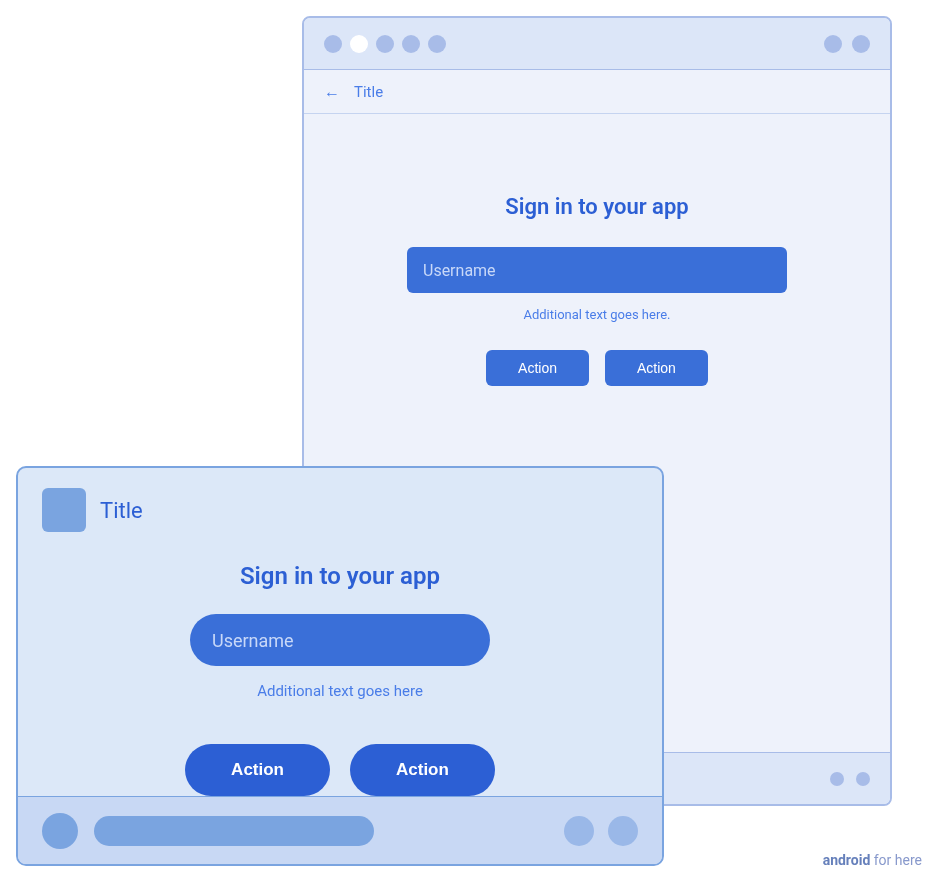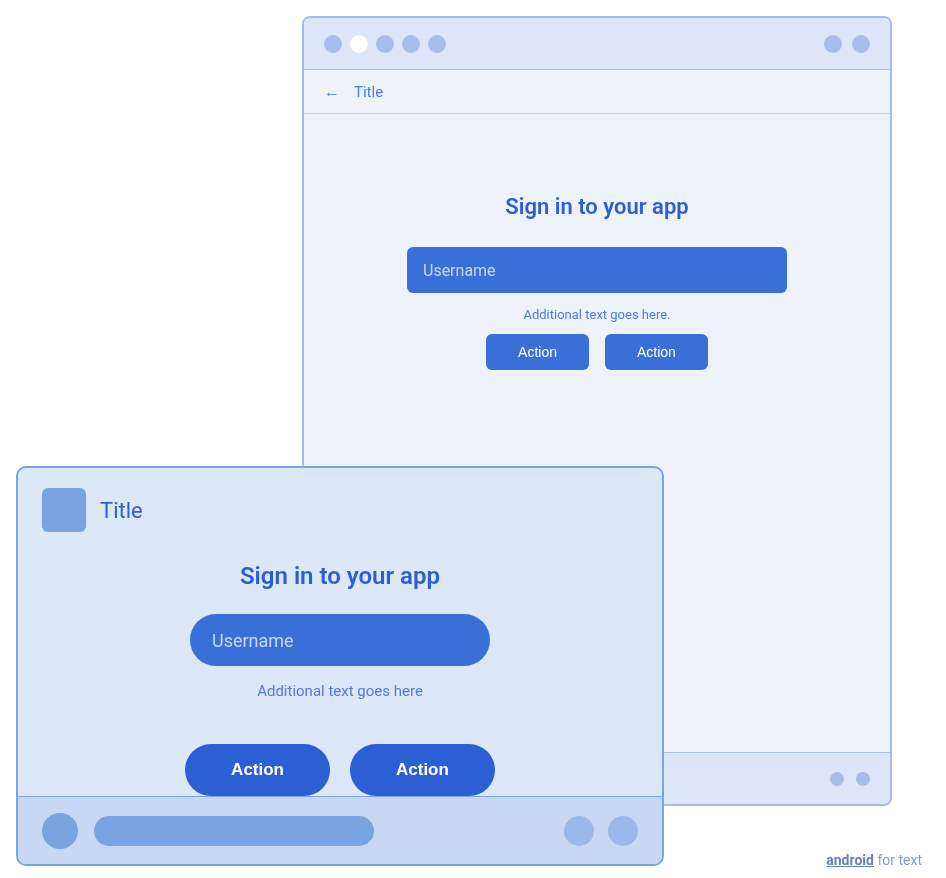--- a/index.html
+++ b/index.html
@@ -110,21 +110,21 @@
     }
 
     .phone-input-placeholder {
       color: #c8d8f8;
       font-size: 16px;
     }
 
     .phone-additional-text {
       color: #4a7de8;
       font-size: 13px;
-      margin-bottom: 12px;
+      margin-bottom: 28px;
       text-align: center;
     }
 
     .phone-actions {
       display: flex;
       gap: 16px;
     }
 
     .phone-action-btn {
       background: #3a6fd8;
@@ -287,21 +287,20 @@
       position: absolute;
       bottom: 10px;
       right: 24px;
       font-size: 14px;
       color: #8899cc;
     }
 
     .android-for-cars-label strong {
       font-weight: 700;
       color: #6680bb;
-      text-decoration: underline;
     }
   </style>
 </head>
 <body>
 
 <div class="phone-mockup">
 
   <div class="phone-status-bar">
     <div class="phone-status-left">
       <div class="dot"></div>
@@ -370,14 +369,14 @@
     <div class="car-bottom-pill"></div>
     <div class="car-bottom-right">
       <div class="car-bottom-circle-sm"></div>
       <div class="car-bottom-circle-sm"></div>
     </div>
   </div>
 
 </div>
 
 <div class="android-for-cars-label">
-  <strong>android</strong><span> for text</span>
+  <strong>android</strong><span> for here</span>
 </div>
 
 </body></html>

